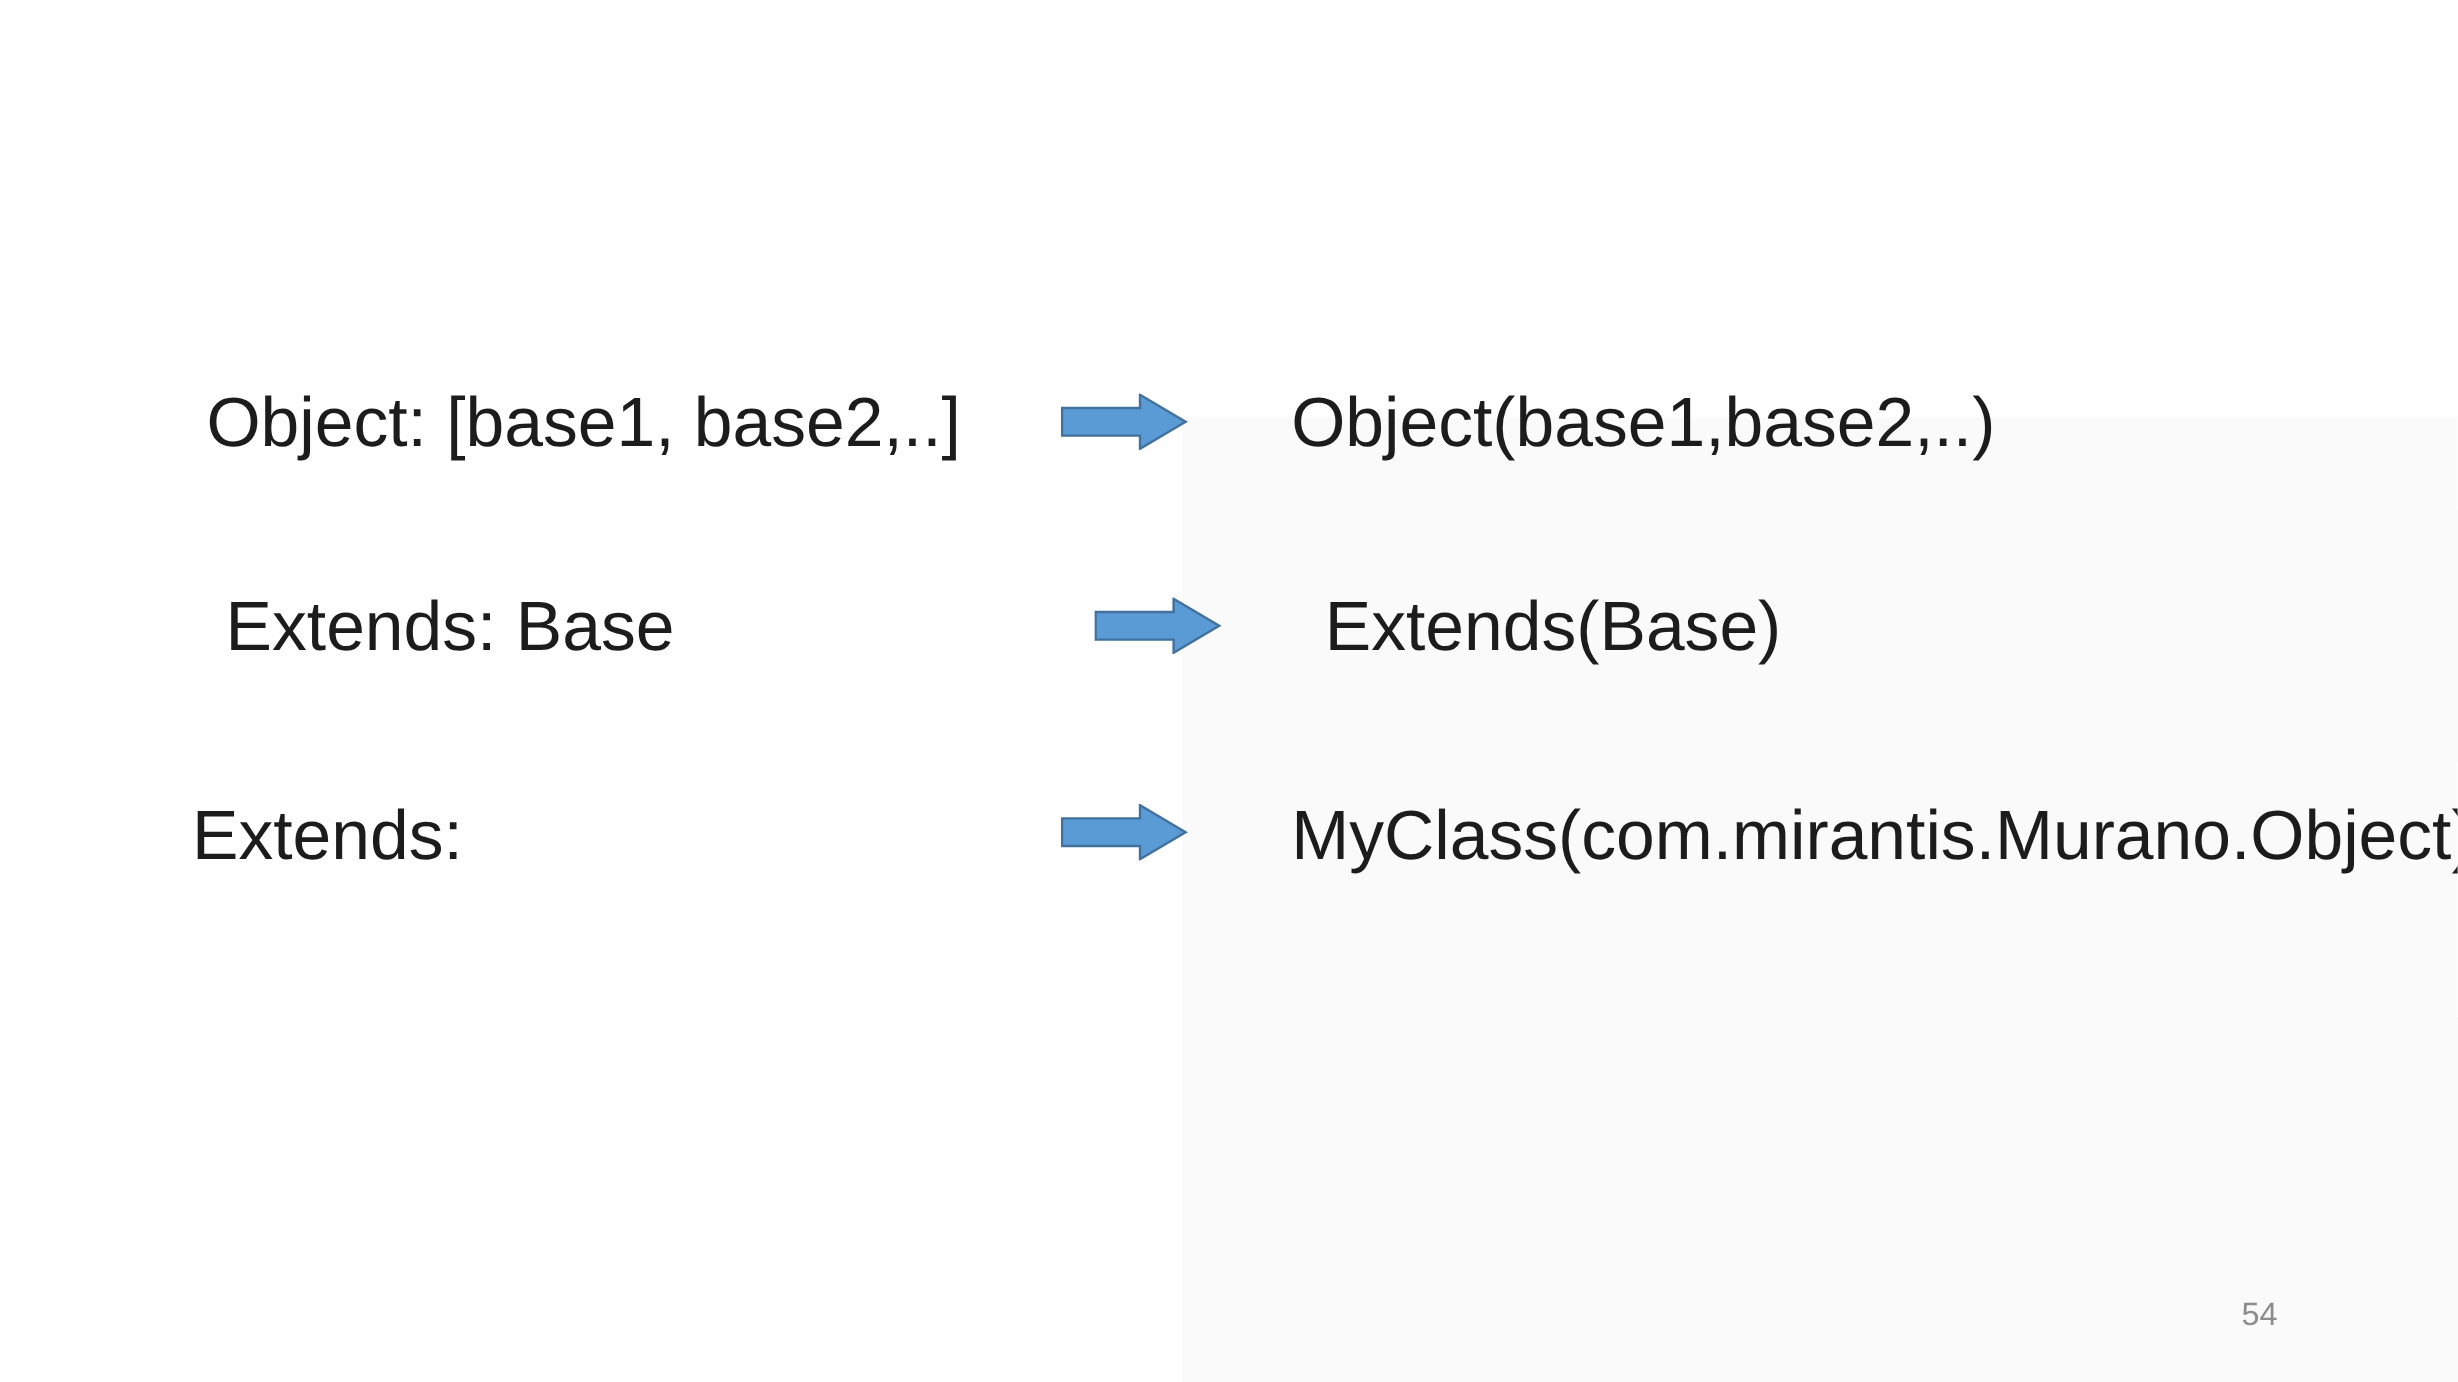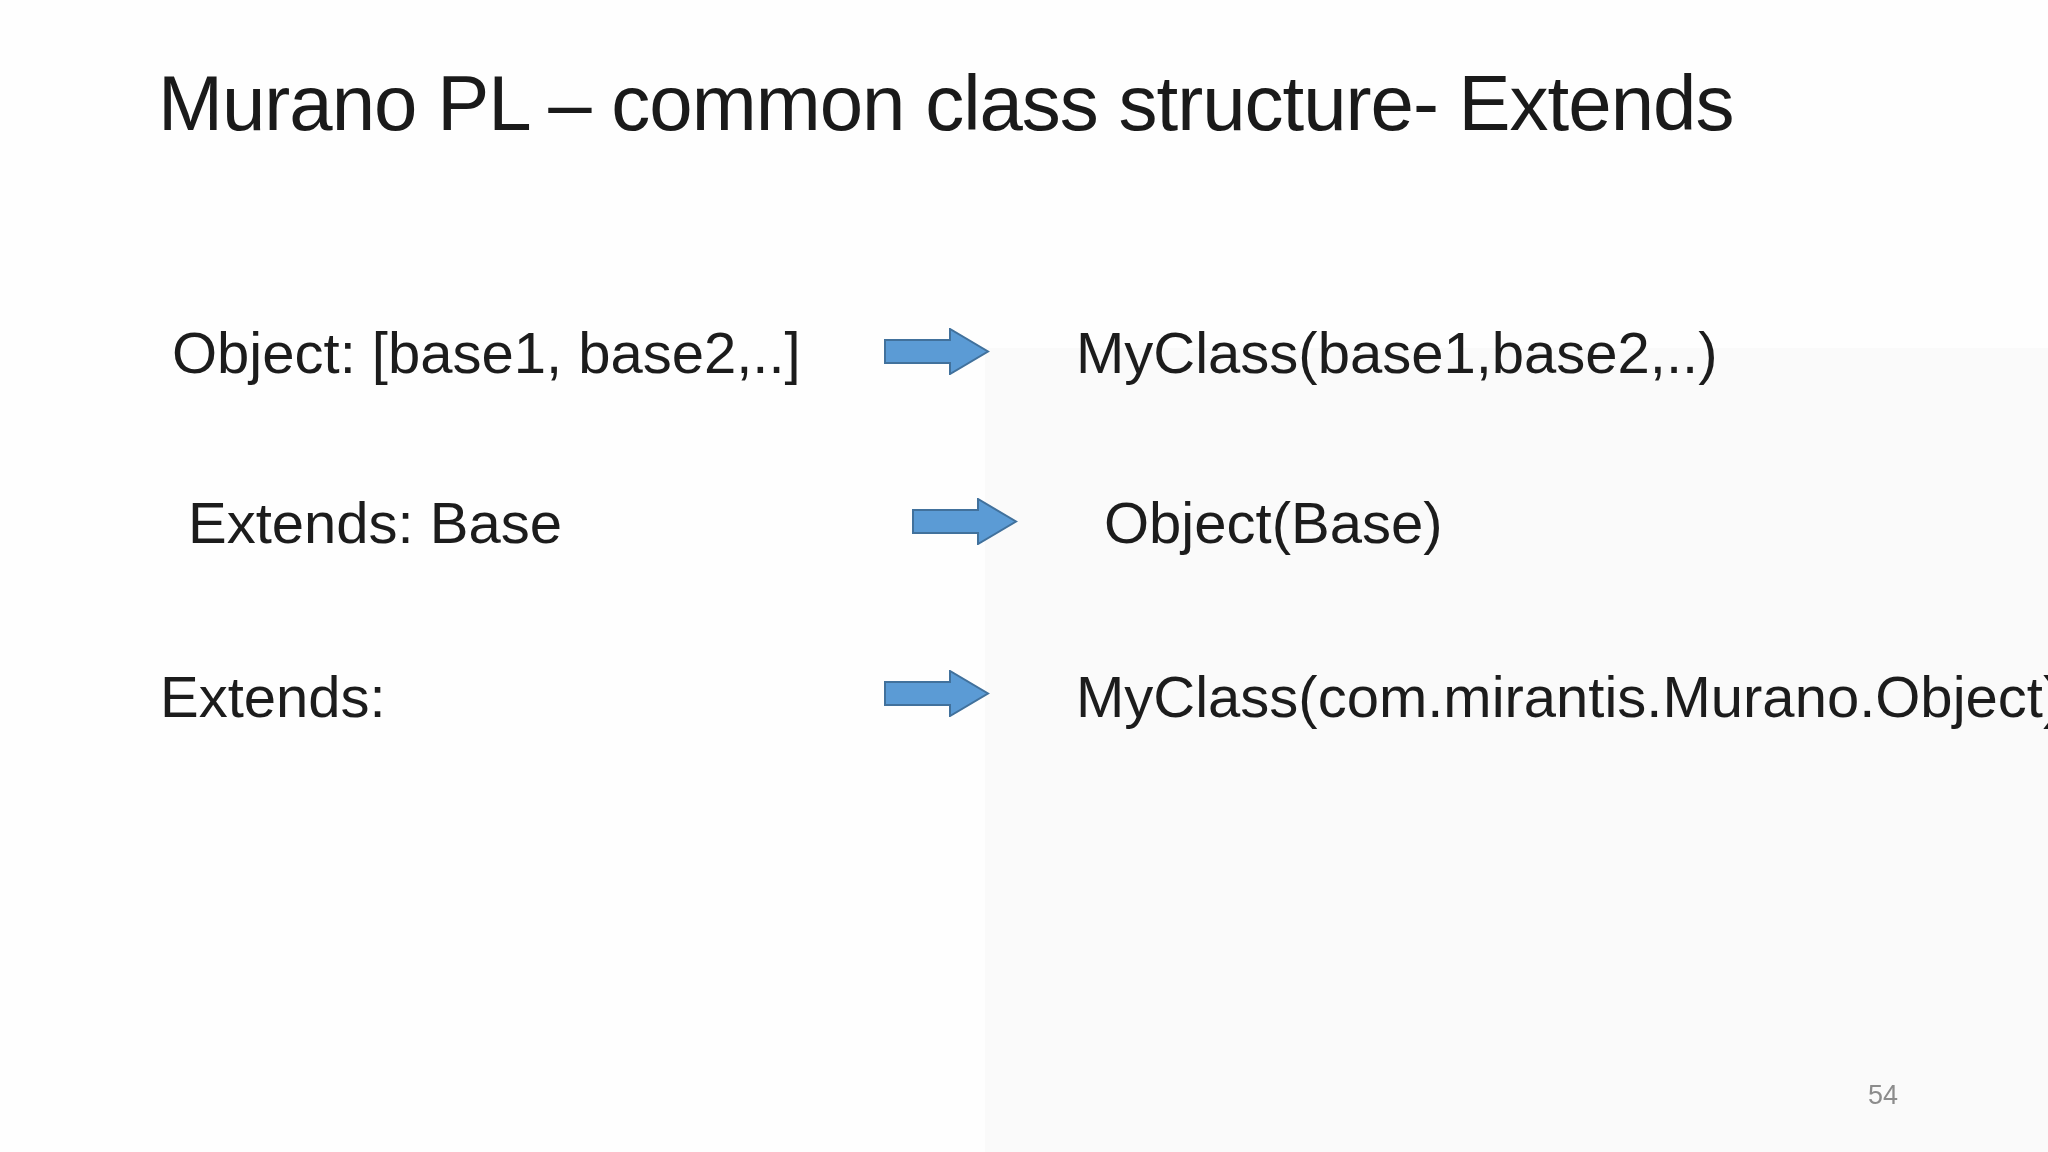--- a/index.html
+++ b/index.html
@@ -60,36 +60,35 @@
     color: #8c8c8c;
   }
 </style>
 </head>
 <body>
 
 <div class="slide">
 
   <div class="right-shade"></div>
 
-  <h1 class="slide-title">Murano PL – common class structure- Extends</h1>
 
   <div class="row row-1">
     <span class="left-label">Object: [base1, base2,..]</span>
     <svg class="arrow" viewBox="0 0 106 47">
       <polygon points="1,12 66,12 66,1 104,23.5 66,46 66,35 1,35" stroke-width="2" fill="#5B9BD5" stroke="#41719C"></polygon>
     </svg>
-    <span class="right-label">MyClass(base1,base2,..)</span>
+    <span class="right-label">Object(base1,base2,..)</span>
   </div>
 
   <div class="row row-2">
     <span class="left-label">Extends: Base</span>
     <svg class="arrow" viewBox="0 0 106 47">
       <polygon points="1,12 66,12 66,1 104,23.5 66,46 66,35 1,35" stroke-width="2" fill="#5B9BD5" stroke="#41719C"></polygon>
     </svg>
-    <span class="right-label">Object(Base)</span>
+    <span class="right-label">Extends(Base)</span>
   </div>
 
   <div class="row row-3">
     <span class="left-label">Extends:</span>
     <svg class="arrow" viewBox="0 0 106 47">
       <polygon points="1,12 66,12 66,1 104,23.5 66,46 66,35 1,35" stroke-width="2" fill="#5B9BD5" stroke="#41719C"></polygon>
     </svg>
     <span class="right-label">MyClass(com.mirantis.Murano.Object)</span>
   </div>
 

